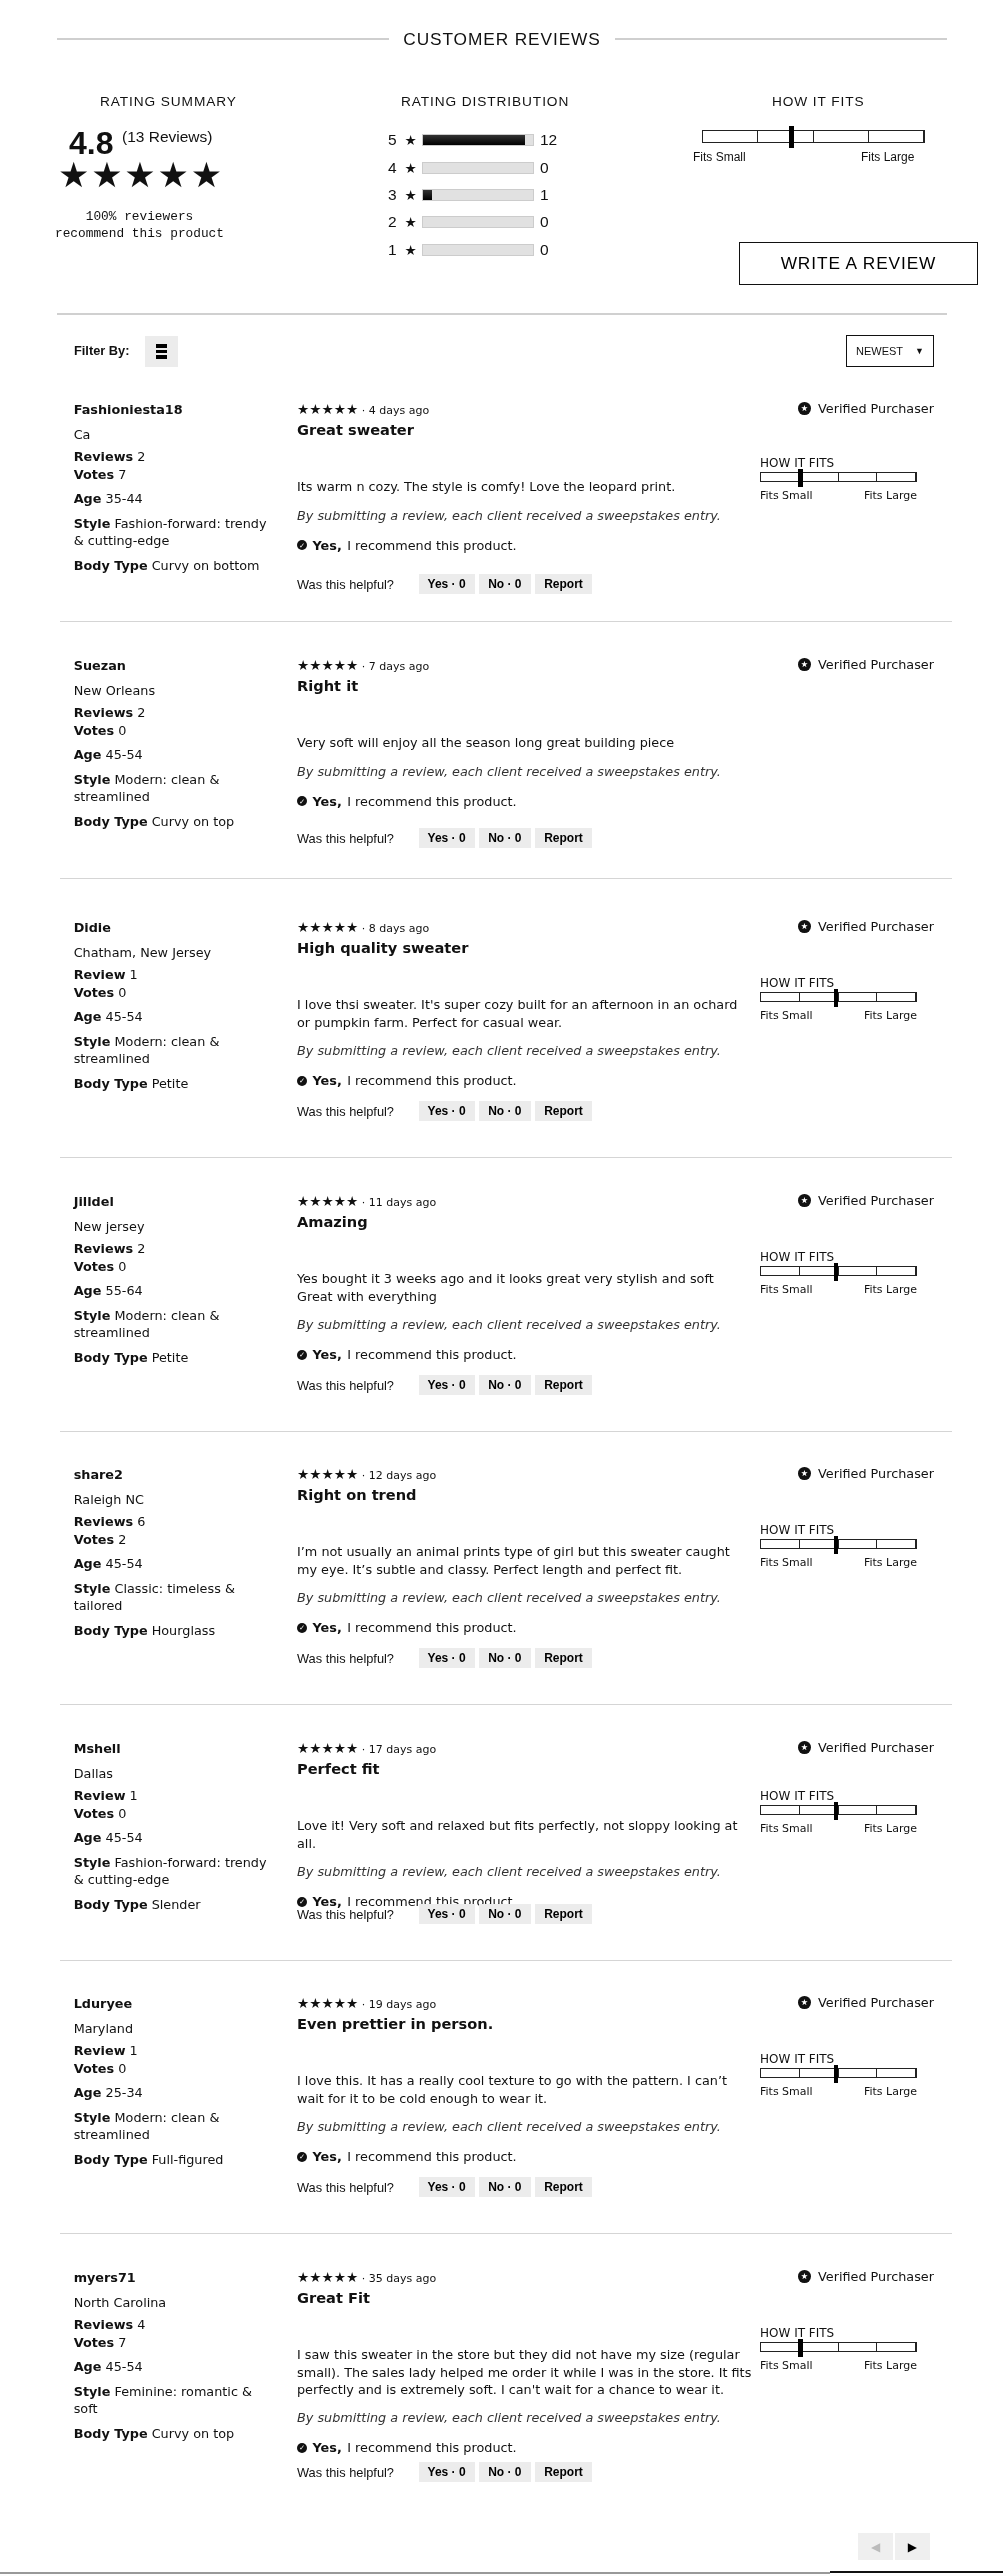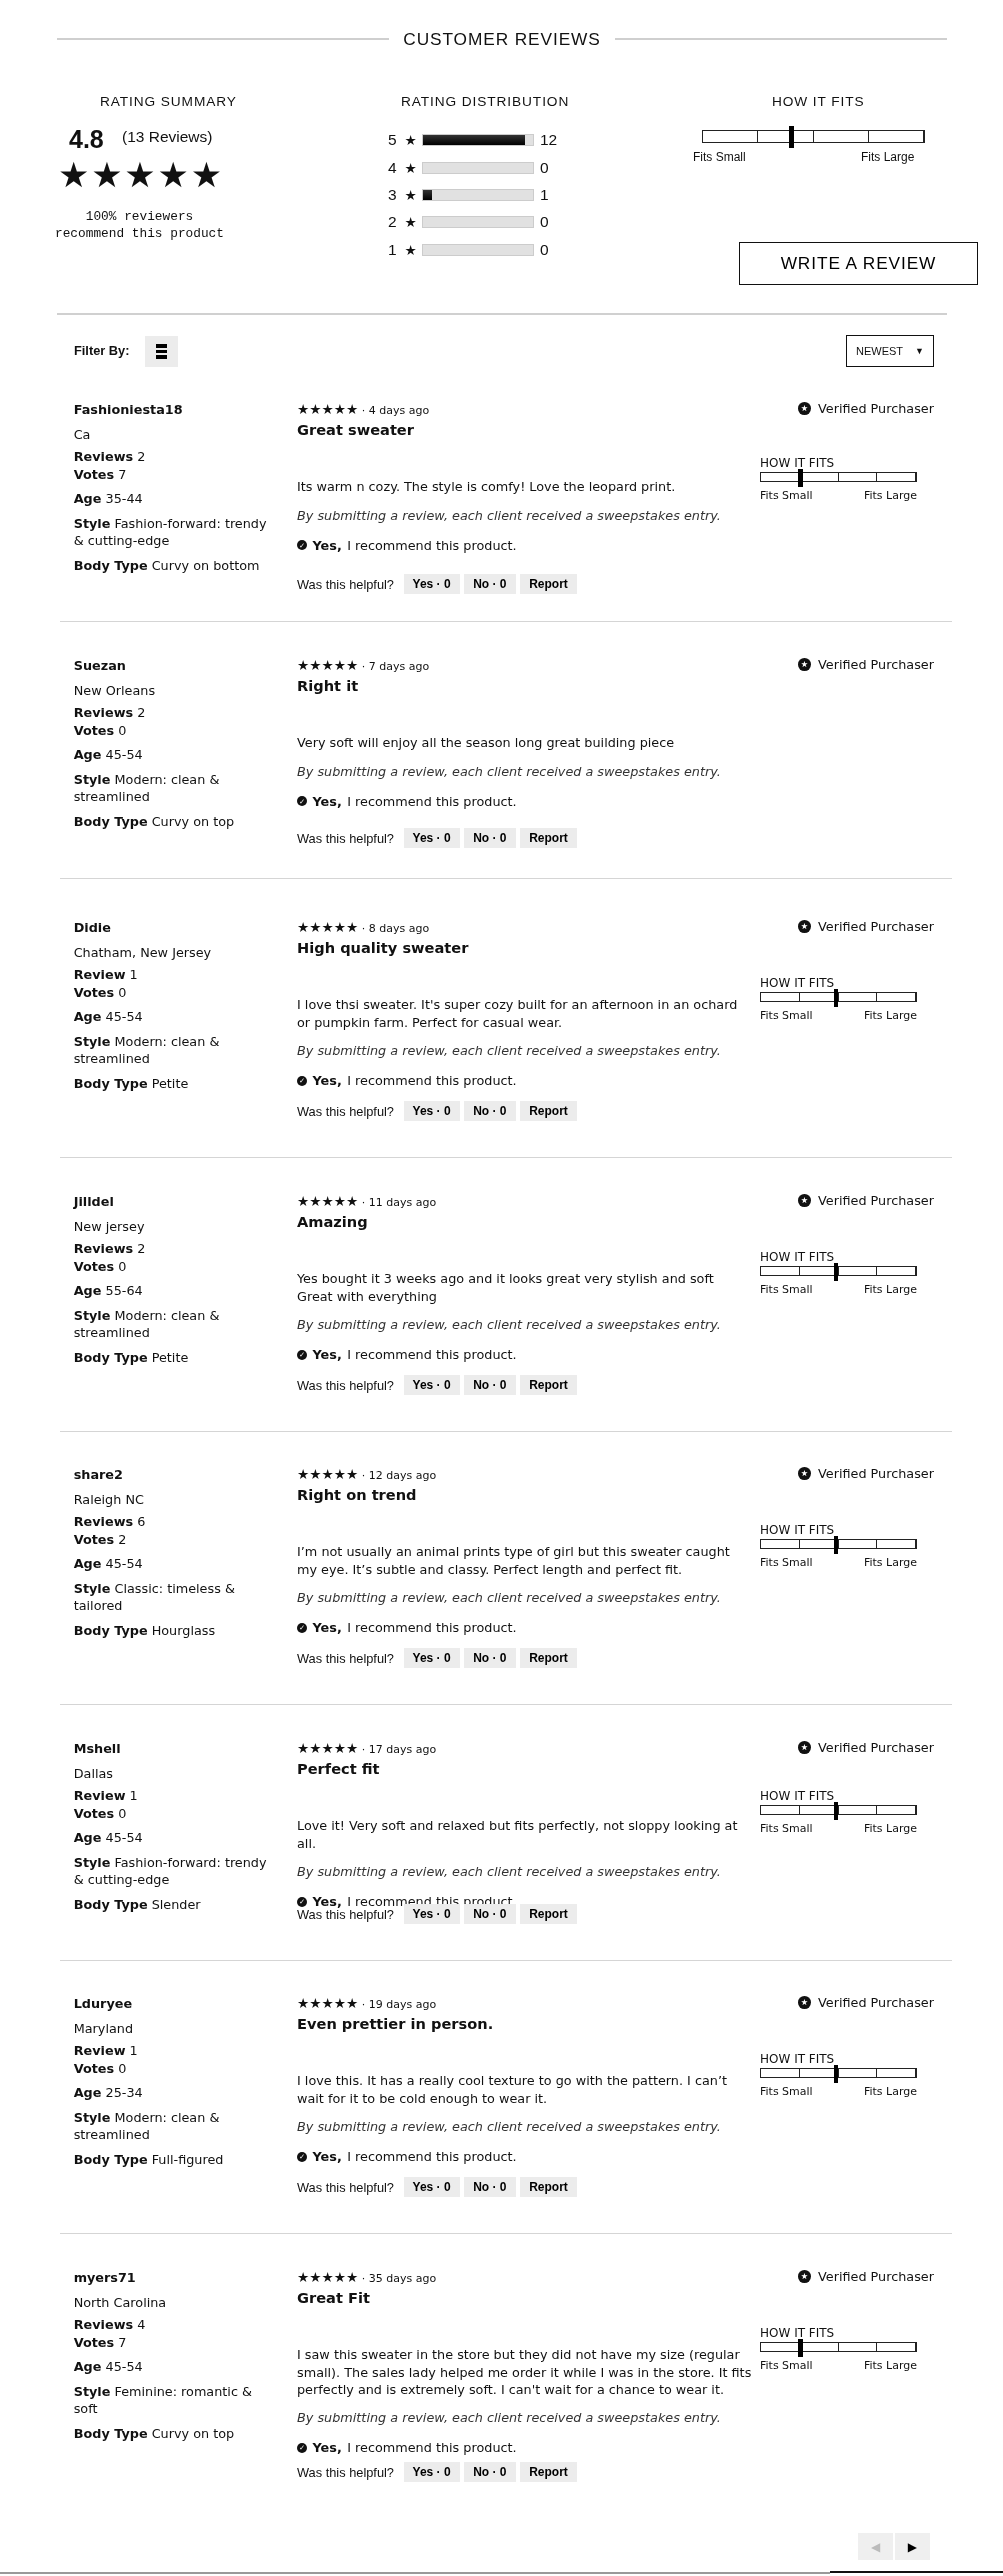--- a/index.html
+++ b/index.html
@@ -7,21 +7,21 @@
   body { font-family: "DejaVu Sans", "Liberation Sans", sans-serif; color: #111; font-size: 12px; }
   .wrap { width: 1003px; position: relative; height: 2576px; }
 
   
   .hdr { position: absolute; top: 27px; left: 57px; width: 890px; height: 24px; display: flex; align-items: center; text-align: center; }
   .hdr .line { flex: 1; height: 1.8px; background: #cfcfcf; }
   .hdr .title { padding: 0 14.6px; font-size: 17.3px; letter-spacing: 0.9px; font-family: "Liberation Sans", sans-serif; }
 
   
   .sec-title { position: absolute; font-size: 13.7px; letter-spacing: 0.9px; font-family: "Liberation Sans", sans-serif; }
-  .sum-score { position: absolute; left: 69px; top: 125px; font-size: 25px; font-weight: bold; font-family: "Liberation Sans", sans-serif; text-align: center; }
+  .sum-score { position: absolute; left: 69px; top: 125px; font-size: 32px; font-weight: bold; font-family: "Liberation Sans", sans-serif; text-align: center; }
   .sum-count { position: absolute; left: 122px; top: 128px; font-size: 15.5px; font-family: "Liberation Sans", sans-serif; }
   .sum-stars { position: absolute; left: 58px; top: 157px; font-size: 35px; letter-spacing: 1.8px; line-height: 36px; }
   .sum-rec { position: absolute; left: 53px; top: 208px; width: 173px; text-align: center; font-size: 12.8px; line-height: 17.3px; font-family: Liberation Mono, monospace; }
 
   .dist-row { position: absolute; left: 388px; height: 18px; display: flex; align-items: center; font-family: "Liberation Sans", sans-serif; font-size: 15.5px; }
   .dist-row .lbl { width: 16.4px; }
   .dist-row .st { width: 18px; font-size: 13.7px; }
   .dist-row .bar { width: 112px; height: 12.8px; background: #e1e1e1; border: 0.9px solid #ccc; position: relative; margin-right: 5.5px; }
   .dist-row .fill { position: absolute; left: 0; top: 0; bottom: 0; background: linear-gradient(#333, #000); }
 
@@ -52,21 +52,21 @@
   .rv-mid { position: absolute; left: 237px; top: 0; width: 456px; font-size: 12.8px; line-height: 17.3px; }
   .rv-mid .meta { font-size: 11px; }
   .rv-mid .meta .stars { font-size: 13.7px; letter-spacing: 0; }
   .rv-mid .ttl { font-weight: bold; font-size: 14.6px; margin-top: 1.8px; }
   .rv-mid .body { margin-top: 40px; }
   .rv-mid .disc { font-style: italic; color: #333; margin-top: 11px; }
   .rv-mid .rec { margin-top: 12.8px; display: flex; align-items: center; gap: 5.5px; }
   .rv-mid .rec .chk { width: 10px; height: 10px; border-radius: 50%; background: #111; color: #fff; font-size: 7.3px; display: inline-flex; align-items: center; justify-content: center; }
   .rv-mid .rec b { font-weight: bold; }
   .helpful { position: absolute; left: 237px; display: flex; align-items: center; gap: 4.6px; font-family: "Liberation Sans", sans-serif; font-size: 12.8px; }
-  .helpful .q { margin-right: 5px; }
+  .helpful .q { margin-right: 20px; }
   .helpful button { background: #ececec; border: none; height: 20px; padding: 0 9px; font-size: 12px; font-weight: bold; font-family: "Liberation Sans", sans-serif; cursor: pointer; }
   .verified { position: absolute; right: 18px; top: 0; display: flex; align-items: center; gap: 7.3px; font-size: 12.8px; }
   .verified .vi { width: 12.8px; height: 12.8px; border-radius: 50%; background: #111; color: #fff; font-size: 8.2px; display: inline-flex; align-items: center; justify-content: center; }
   .rv-fit { position: absolute; left: 700px; width: 157px; }
   .rv-fit .ft { font-size: 12px; }
   .fit-sm { position: relative; width: 157px; height: 10px; border: 0.9px solid #222; display: flex; margin-top: 1.8px; }
   .fit-sm .mk { position: absolute; top: -3.6px; width: 4.6px; height: 17.3px; background: #000; }
   .rv-fit .ends { display: flex; justify-content: space-between; font-size: 11px; margin-top: 7.3px; }
 
   

